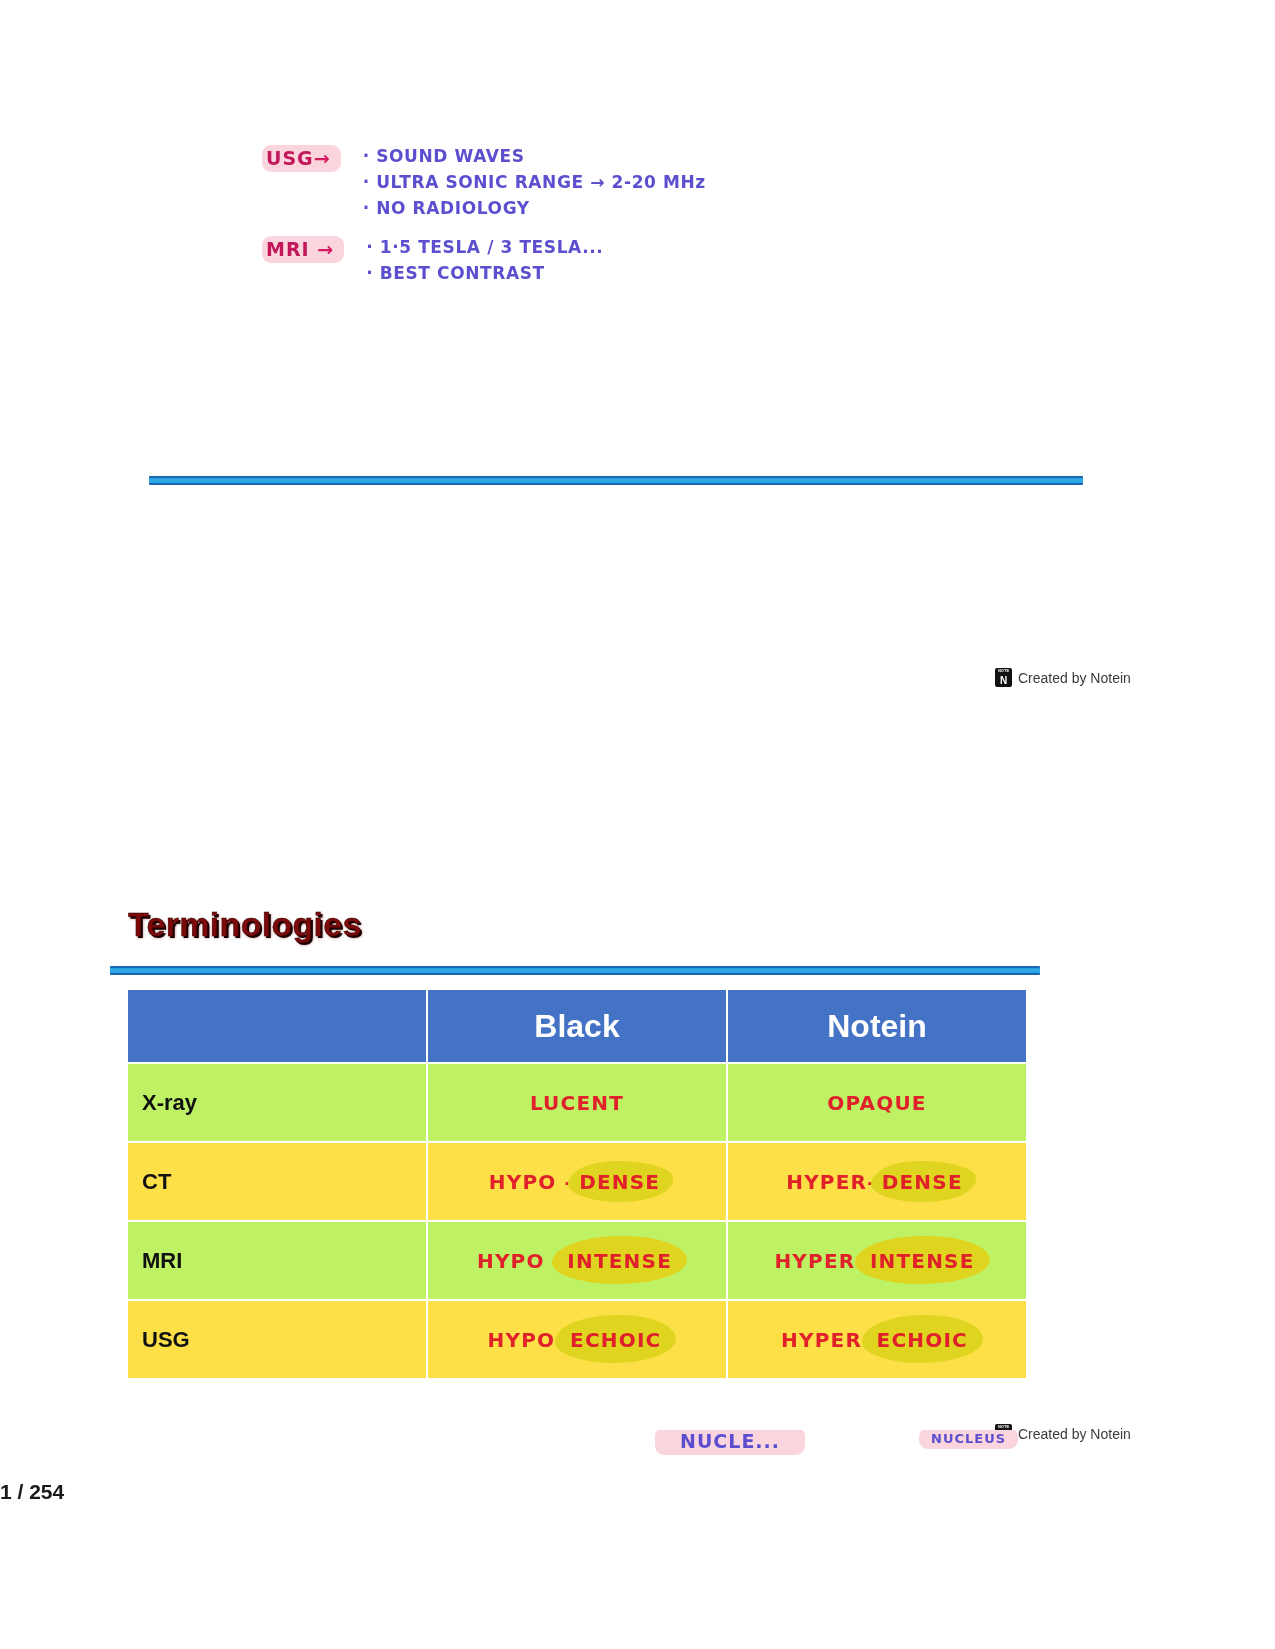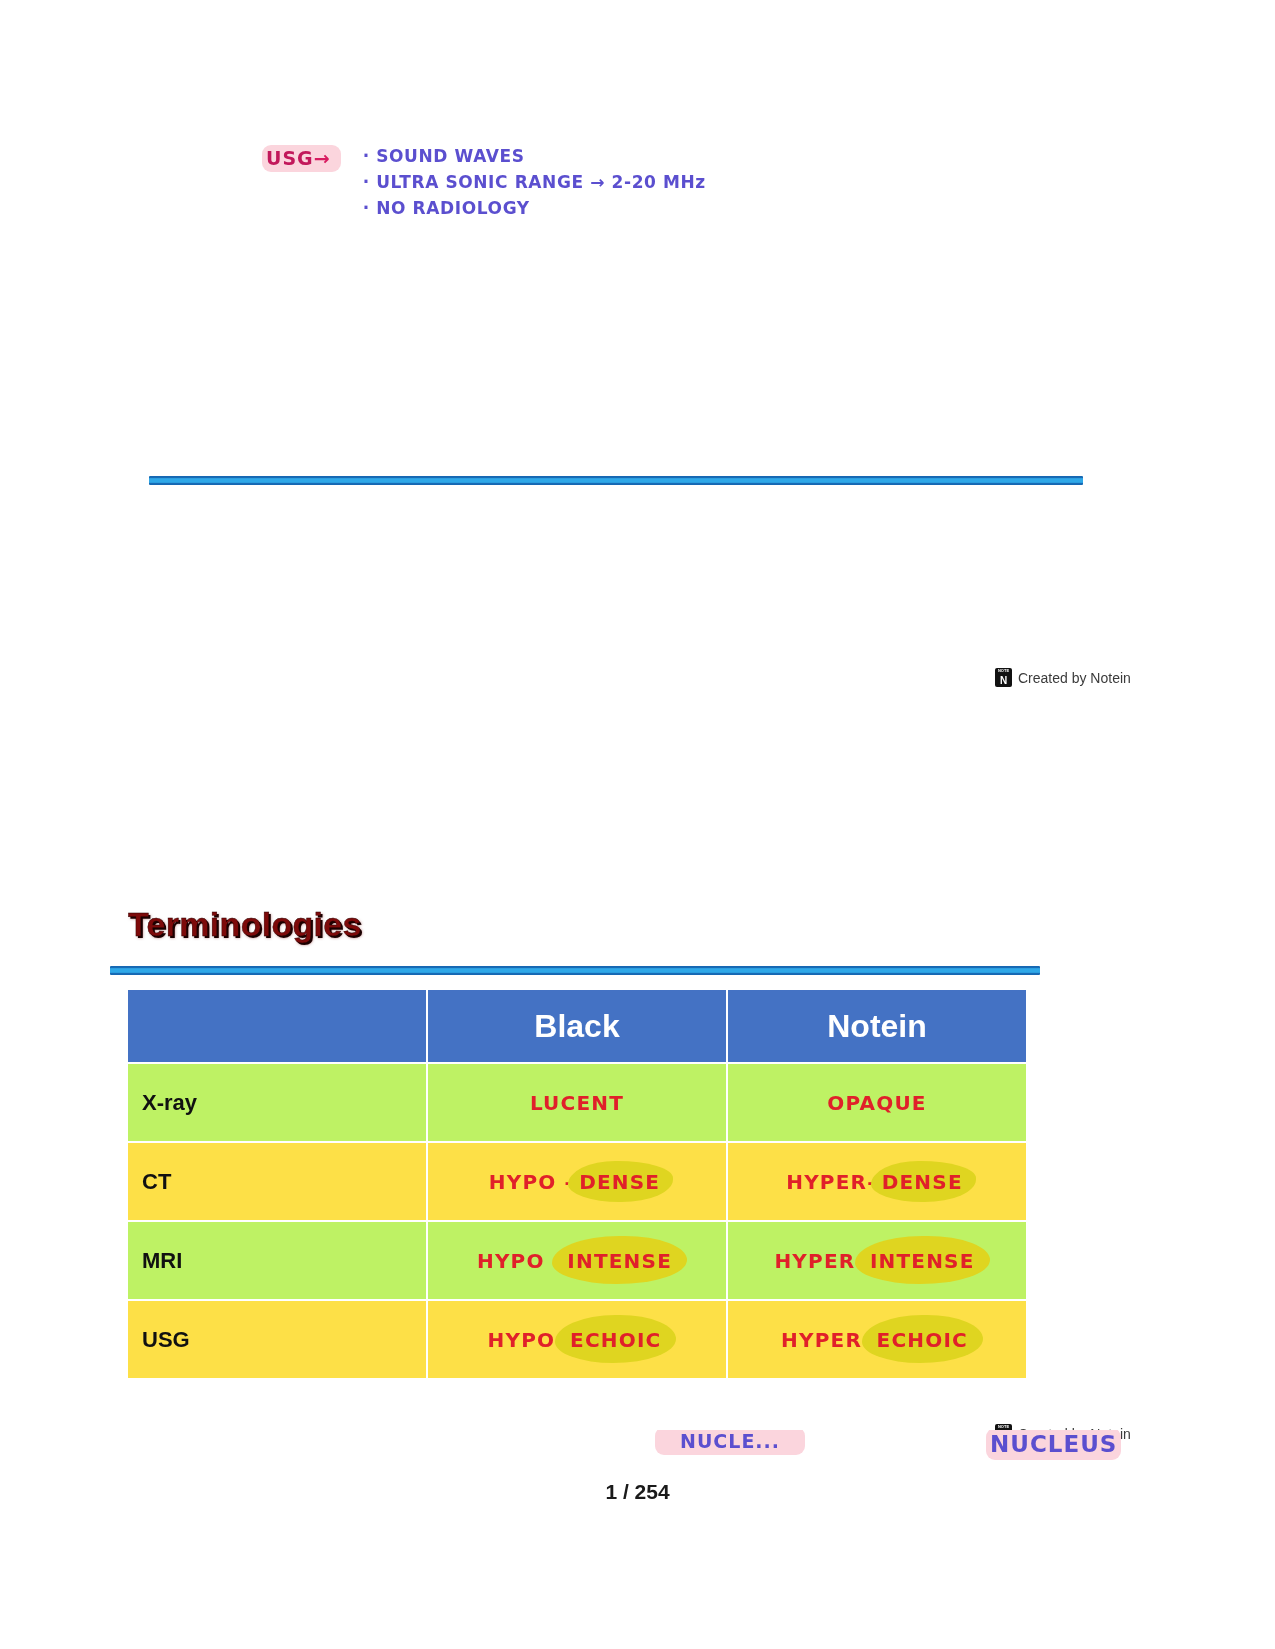--- a/index.html
+++ b/index.html
@@ -181,30 +181,29 @@
     font-family:"DejaVu Sans", sans-serif;
     font-weight:bold;
     white-space:nowrap;
   }
   .cut-a{
     left:655px;top:-3px;
     background:#fbd5dd;border-radius:9px;padding:3px 25px;
     color:#5b4fcf;font-size:19px;letter-spacing:1px;
   }
   .cut-b{
-    left:986px;top:-2px;
-    background:#fbd5dd;border-radius:9px;padding:3px 4px;
-    color:#5b4fcf;font-size:23px;letter-spacing:1px;
+    left:919px;top:-2px;
+    background:#fbd5dd;border-radius:9px;padding:3px 12px;
+    color:#5b4fcf;font-size:13px;letter-spacing:1px;
   }
 
   
   .page-indicator{
     position:absolute;
     left:0;right:0;top:1480px;
-    text-align:center;
     font-size:21px;
     font-weight:bold;
     color:#1a1a1a;
     font-family:"Liberation Sans", sans-serif;
   }
 </style>
 </head>
 <body>
 
 <div class="page">
@@ -215,20 +214,30 @@
       <span class="tag">
         <span>USG</span><span class="arrow">→</span>
       </span>
       <span class="bullets" style="margin-top:3px;">
         <div class="hand">· SOUND WAVES</div>
         <div class="hand">· ULTRA SONIC RANGE → 2-20 MHz</div>
         <div class="hand">· NO RADIOLOGY</div>
       </span>
     </div>
 
+    <div class="note-row" style="margin-top:10px;">
+      <span class="tag">
+        <span>MRI</span>
+        <span class="arrow">→</span>
+      </span>
+      <span class="bullets" style="margin-top:3px;">
+        <div class="hand">· 1·5 TESLA / 3 TESLA...</div>
+        <div class="hand" style="margin-top:4px;">· BEST CONTRAST</div>
+      </span>
+    </div>
   </div>
 
   <div class="rule title-rule"></div>
 
   <div class="watermark wm1">
     <span class="wm-logo">N</span>
     <span>Created by Notein</span>
   </div>
 
   <div class="section-title">Terminologies</div>

